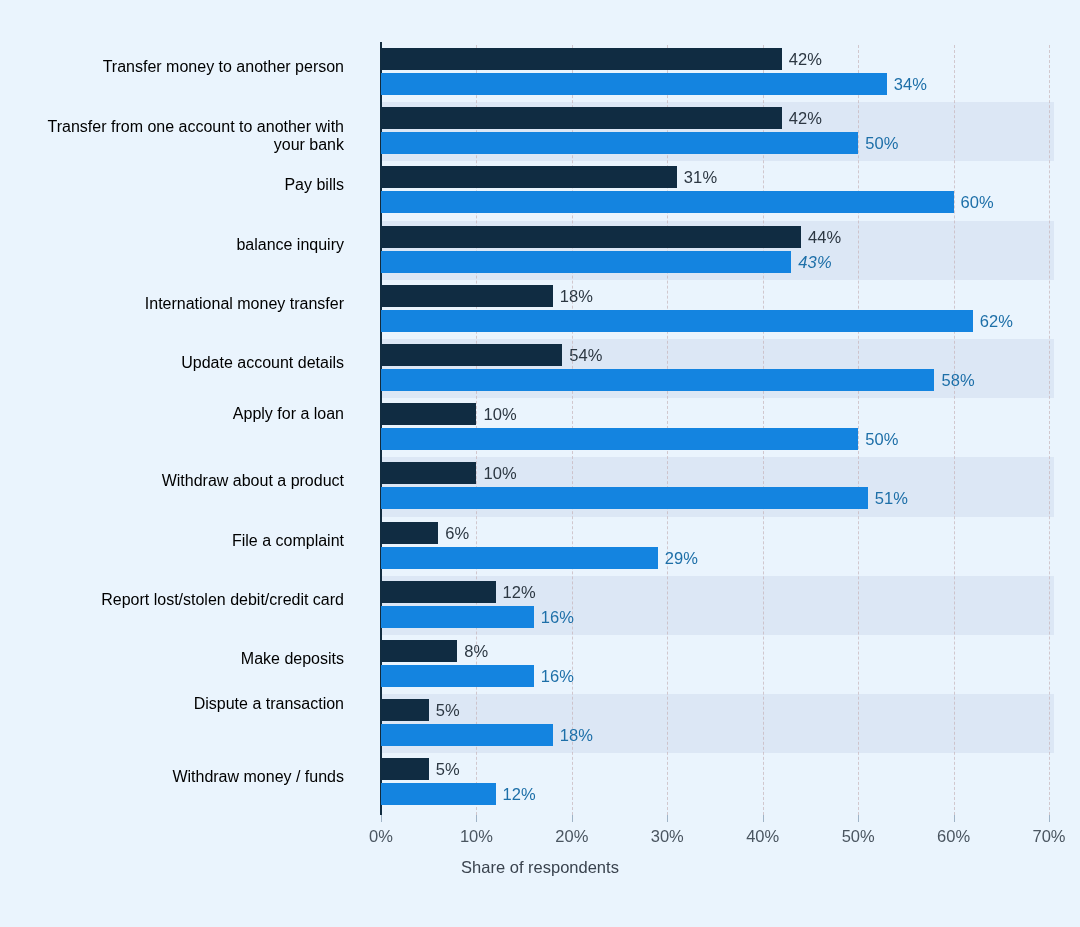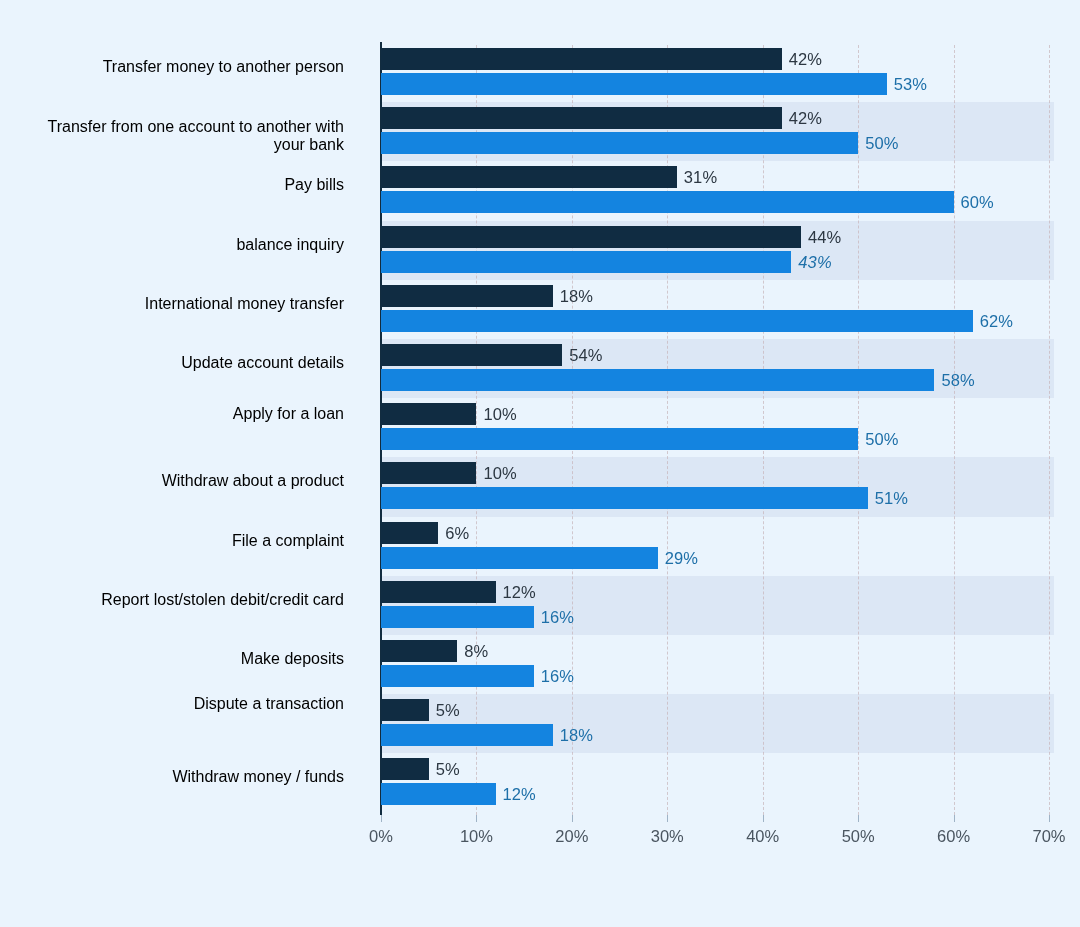--- a/index.html
+++ b/index.html
@@ -140,21 +140,21 @@
         <div class="gridline" style="left: 477.143px;"></div>
         <div class="gridline" style="left: 572.571px;"></div>
         <div class="gridline" style="left: 668px;"></div>
       </div>
     <div class="axis-line"></div>
     <div id="groups">
         <div class="group" style="top: 0px; height: 59.2px;">
           <div class="bar dark" style="width: 400.8px; background: rgb(16, 44, 66);"></div>
           <div class="bar-label dark" style="left: 407.8px;">42%</div>
           <div class="bar blue" style="width: 505.771px; background: rgb(20, 132, 224);"></div>
-          <div class="bar-label blue" style="left: 512.771px;">53%</div>
+          <div class="bar-label blue" style="left: 512.771px;">34%</div>
         </div>
         <div class="group" style="top: 59.2px; height: 59.2px;">
           <div class="bar dark" style="width: 400.8px; background: rgb(16, 44, 66);"></div>
           <div class="bar-label dark" style="left: 407.8px;">42%</div>
           <div class="bar blue" style="width: 477.143px; background: rgb(20, 132, 224);"></div>
           <div class="bar-label blue" style="left: 484.143px;">50%</div>
         </div>
         <div class="group" style="top: 118.4px; height: 59.2px; text-align: center;">
           <div class="bar dark" style="width: 295.829px; background: rgb(16, 44, 66);"></div>
           <div class="bar-label dark" style="left: 302.829px;">31%</div>
@@ -251,14 +251,15 @@
       <div class="cat-wrap" style="top: 354px;">Update account details</div>
       <div class="cat-wrap" style="top: 405px;">Apply for a loan</div>
       <div class="cat-wrap" style="top: 472.4px;">Withdraw about a product</div>
       <div class="cat-wrap" style="top: 531.6px;">File a complaint</div>
       <div class="cat-wrap" style="top: 590.8px;">Report lost/stolen debit/credit card</div>
       <div class="cat-wrap" style="top: 650px;">Make deposits</div>
       <div class="cat-wrap" style="top: 695px; text-align: right;">Dispute a transaction</div>
       <div class="cat-wrap" style="top: 768.4px;">Withdraw money / funds</div>
     </div>
 
+  <div class="axis-title">Share of respondents</div>
 
 </div>
 
 </body></html>

